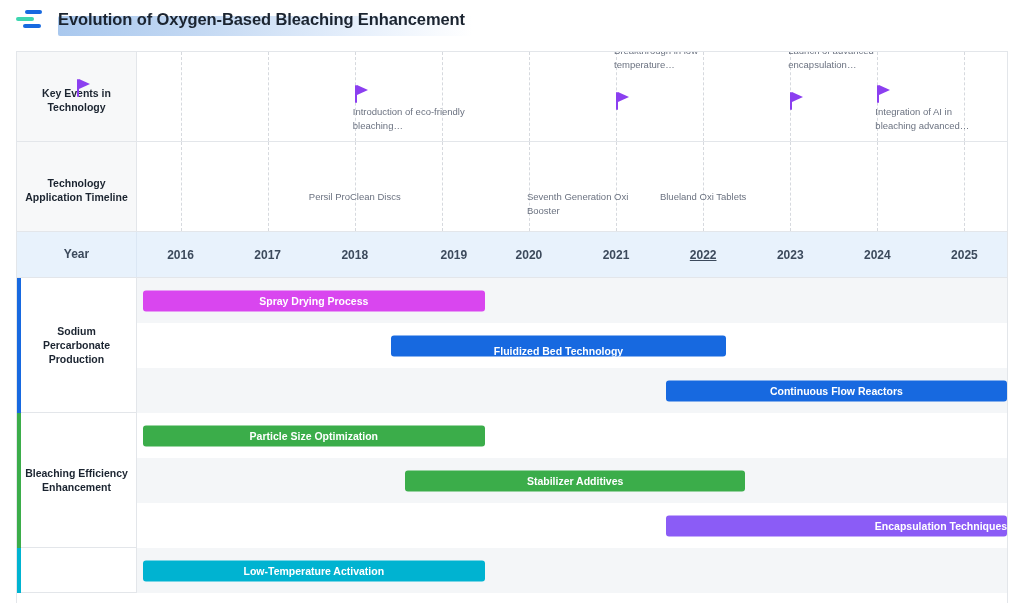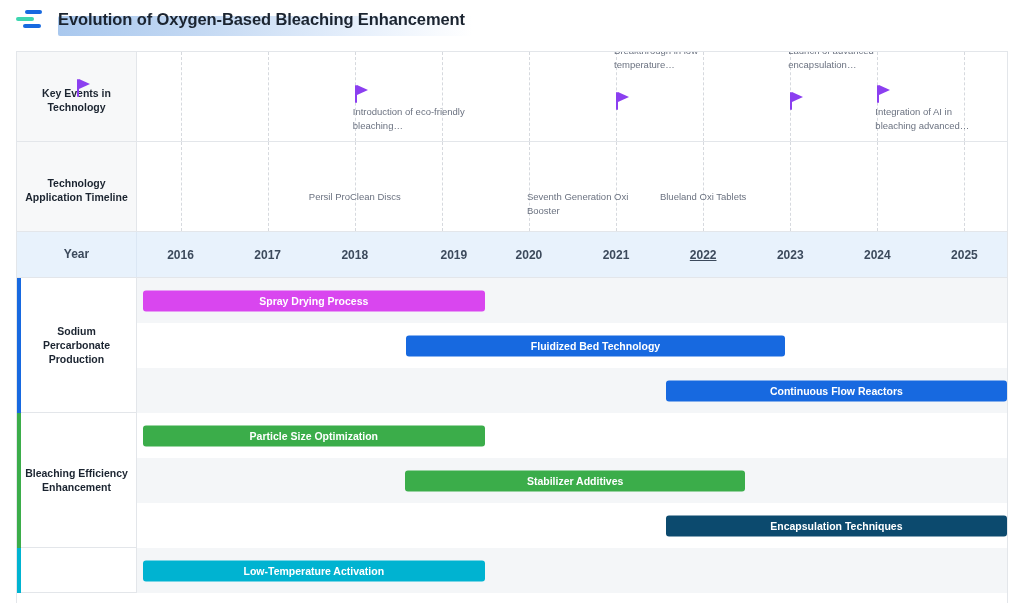--- a/index.html
+++ b/index.html
@@ -247,21 +247,21 @@
             <div class="gridline" style="left: 43.55px; border-left-color: transparent;"></div>
             <div class="gridline" style="left: 130.65px; border-left-color: transparent;"></div>
             <div class="gridline" style="left: 217.75px; border-left-color: transparent;"></div>
             <div class="gridline" style="left: 304.85px; border-left-color: transparent;"></div>
             <div class="gridline" style="left: 391.95px; border-left-color: transparent;"></div>
             <div class="gridline" style="left: 479.05px; border-left-color: transparent;"></div>
             <div class="gridline" style="left: 566.15px; border-left-color: transparent;"></div>
             <div class="gridline" style="left: 653.25px; border-left-color: transparent;"></div>
             <div class="gridline" style="left: 740.35px; border-left-color: transparent;"></div>
             <div class="gridline" style="left: 827.45px; border-left-color: transparent;"></div>
-            <div class="bar" style="left: 269px; width: 379px; background: rgb(23, 105, 224);">
+            <div class="bar" style="left: 254px; width: 335px; background: rgb(23, 105, 224); align-items: flex-end;">
               <span>Fluidized Bed Technology</span>
             </div>
           </div>
           <div class="task-row alt">
             <div class="gridline" style="left: 43.55px; border-left-color: transparent;"></div>
             <div class="gridline" style="left: 130.65px; border-left-color: transparent;"></div>
             <div class="gridline" style="left: 217.75px; border-left-color: transparent;"></div>
             <div class="gridline" style="left: 304.85px; border-left-color: transparent;"></div>
             <div class="gridline" style="left: 391.95px; border-left-color: transparent;"></div>
             <div class="gridline" style="left: 479.05px; border-left-color: transparent;"></div>
@@ -313,21 +313,21 @@
             <div class="gridline" style="left: 43.55px; border-left-color: transparent;"></div>
             <div class="gridline" style="left: 130.65px; border-left-color: transparent;"></div>
             <div class="gridline" style="left: 217.75px; border-left-color: transparent;"></div>
             <div class="gridline" style="left: 304.85px; border-left-color: transparent;"></div>
             <div class="gridline" style="left: 391.95px; border-left-color: transparent;"></div>
             <div class="gridline" style="left: 479.05px; border-left-color: transparent;"></div>
             <div class="gridline" style="left: 566.15px; border-left-color: transparent;"></div>
             <div class="gridline" style="left: 653.25px; border-left-color: transparent;"></div>
             <div class="gridline" style="left: 740.35px; border-left-color: transparent;"></div>
             <div class="gridline" style="left: 827.45px; border-left-color: transparent;"></div>
-            <div class="bar" style="left: 528.697px; width: 341.432px; background: #0c4a6e;">
+            <div class="bar" style="left: 528.697px; width: 341.432px; background: #8b5cf6; justify-content: flex-end;">
               <span>Encapsulation Techniques</span>
             </div>
           </div>
         </div>
       </div>
       <div class="group">
         <div class="group-accent" style="background: rgb(0, 179, 209);"></div>
         <div class="group-label"></div>
         <div class="group-tracks">
           <div class="task-row alt">

